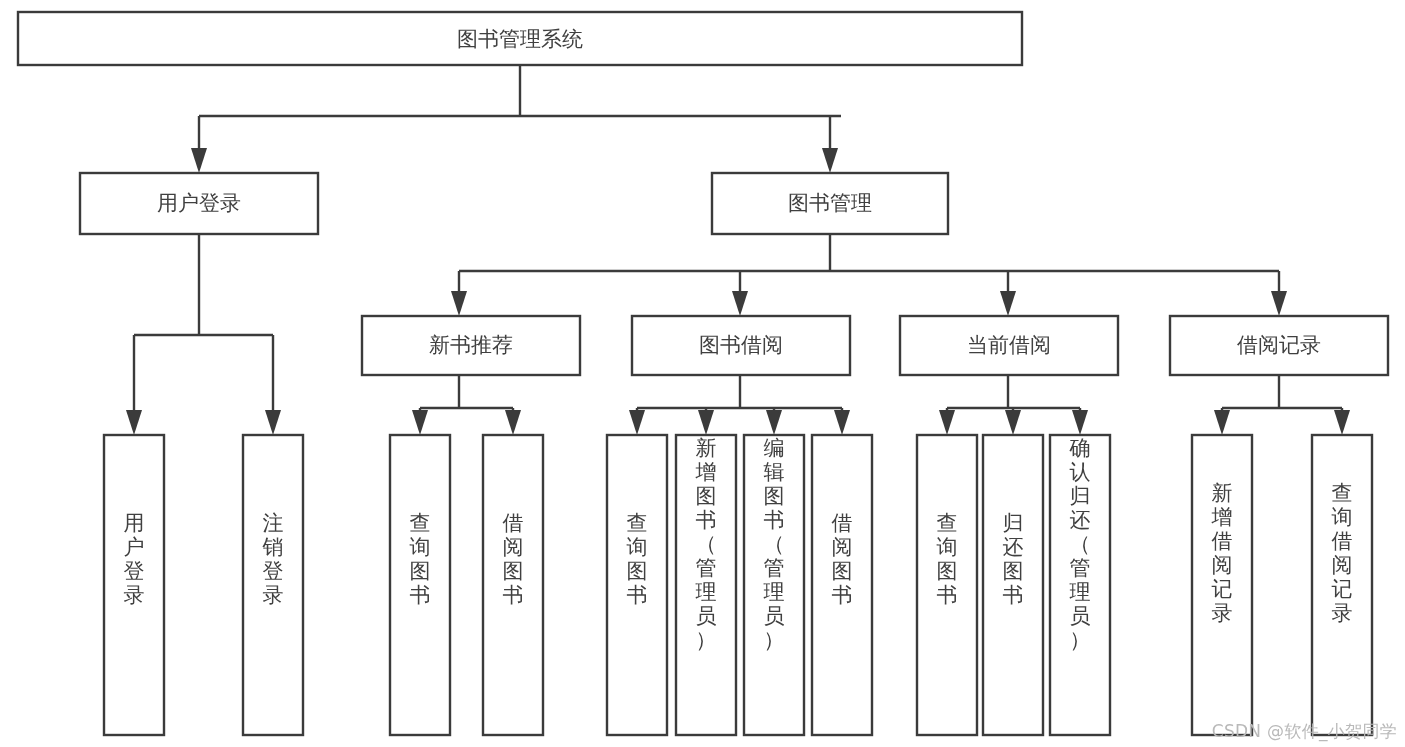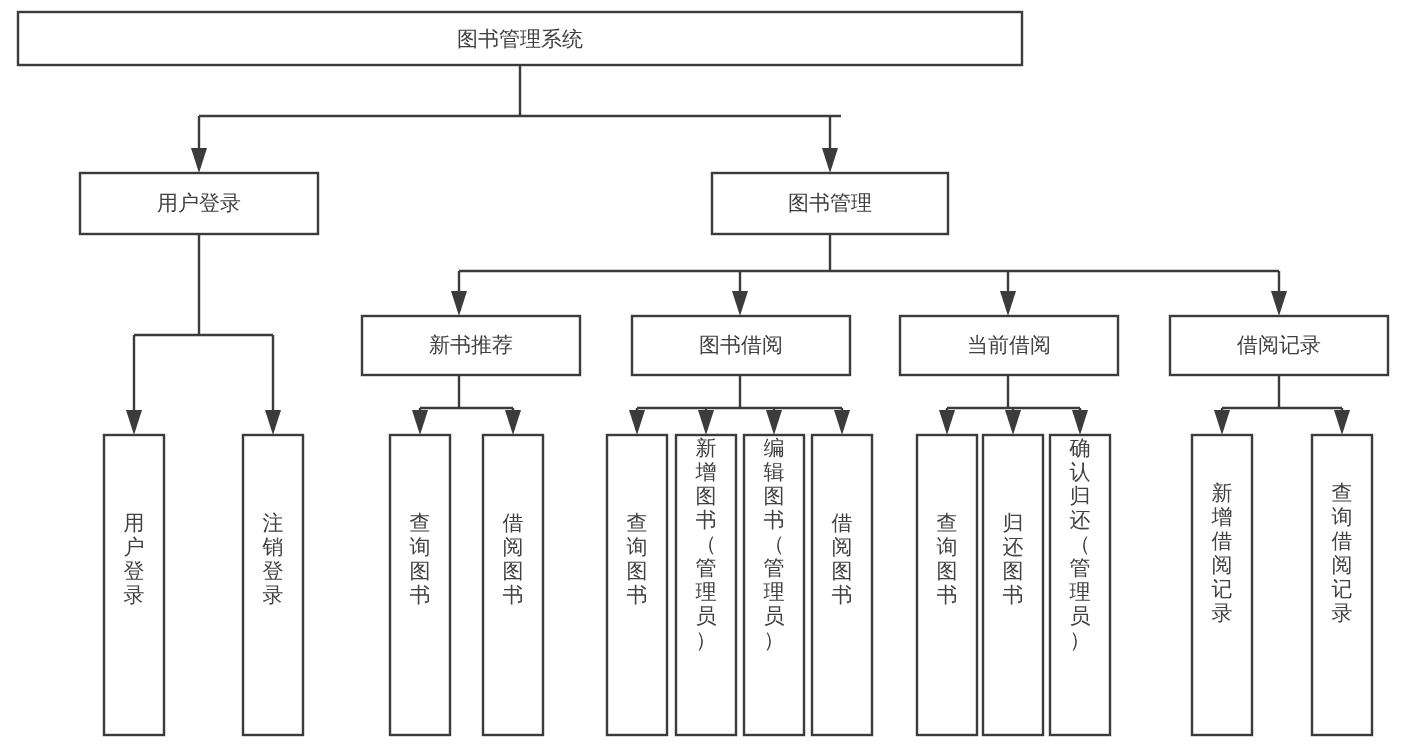--- a/index.html
+++ b/index.html
@@ -226,13 +226,14 @@
       <rect class="node-box" x="1192" y="435" width="60" height="300"></rect>
       <text class="node-label-vertical" x="1222" y="500"><tspan x="1222" y="500">新</tspan><tspan x="1222" y="524">增</tspan><tspan x="1222" y="548">借</tspan><tspan x="1222" y="572">阅</tspan><tspan x="1222" y="596">记</tspan><tspan x="1222" y="620">录</tspan></text>
     </g>
     <g>
       <rect class="node-box" x="1312" y="435" width="60" height="300"></rect>
       <text class="node-label-vertical" x="1342" y="500"><tspan x="1342" y="500">查</tspan><tspan x="1342" y="524">询</tspan><tspan x="1342" y="548">借</tspan><tspan x="1342" y="572">阅</tspan><tspan x="1342" y="596">记</tspan><tspan x="1342" y="620">录</tspan></text>
     </g>
 
   </svg>
 
+  <div class="watermark-text">CSDN @软件_小贺同学</div>
 </div>
 
 </body></html>

